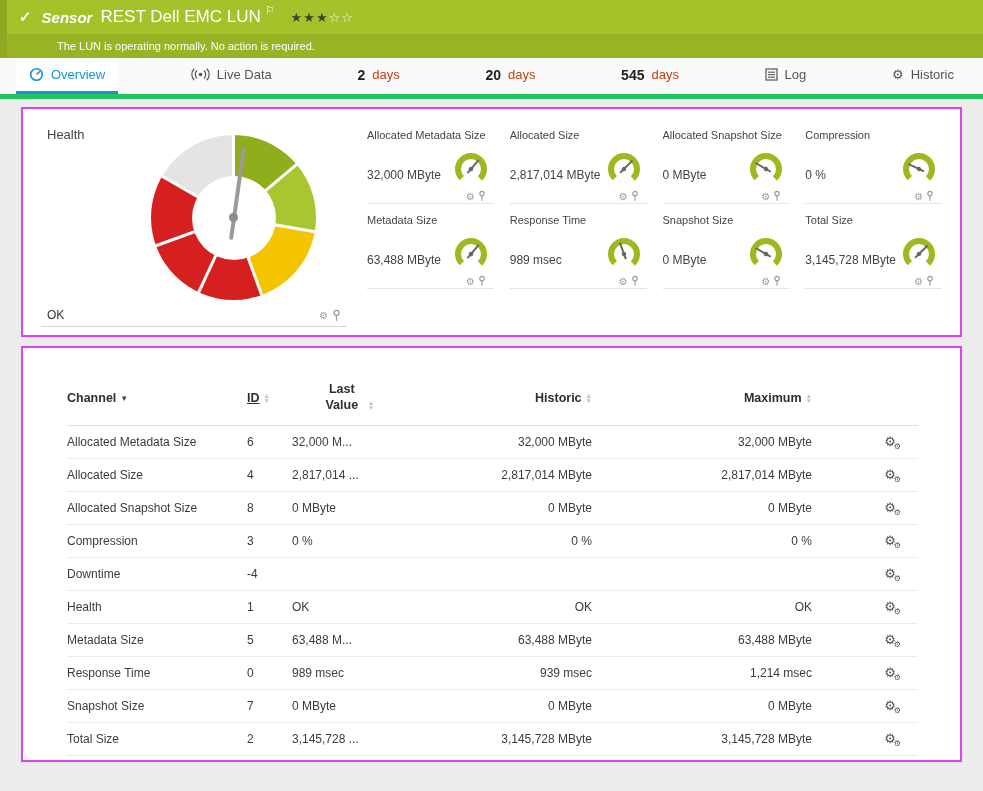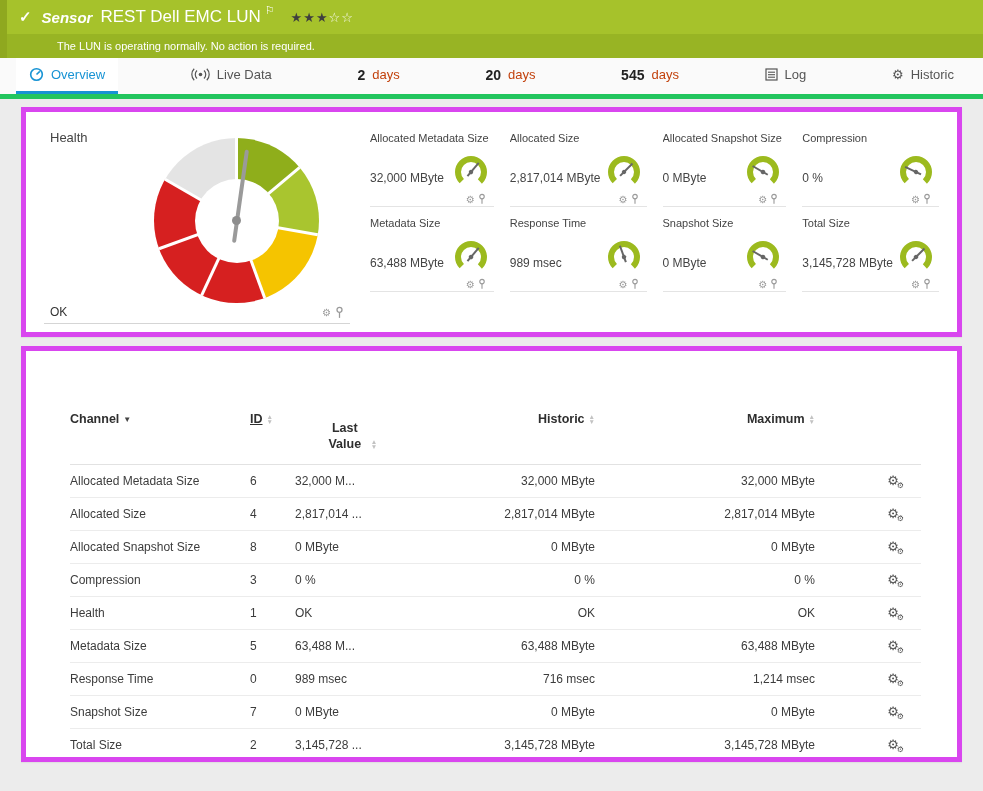--- a/index.html
+++ b/index.html
@@ -22,21 +22,21 @@
   .tabs { height:41px; background:#fafafa; border-bottom:5px solid #22c55e; display:flex; align-items:stretch; justify-content:space-between; padding:0 16px; }
   .tab { display:flex; align-items:center; gap:7px; padding:0 13px; font-size:13px; color:#555; cursor:pointer; border-bottom:3px solid transparent; white-space:nowrap; }
   .tab svg { flex:0 0 auto; }
   .tab.active { color:#1793d4; border-bottom-color:#1793d4; background:#fff; }
   .tab b { color:#222; font-size:14px; }
   .tab .unit { color:#c2410c; }
   .gear-glyph { font-size:13px; color:#555; }
 
   
   main { padding:8px 21px 0 21px; }
-  .card { background:#fff; border:5px solid #d946ef; box-shadow:0 1px 1px rgba(0,0,0,0.05); }
+  .card { background:#fff; border:2px solid #d946ef; box-shadow:0 1px 1px rgba(0,0,0,0.05); }
 
   
   .health-card { height:230px; margin-bottom:9px; display:flex; padding:12px 18px 0 16px; }
   .health-left { width:300px; position:relative; flex:0 0 auto; }
   .card-title { font-size:13px; color:#444; padding:6px 0 0 8px; }
   .big-gauge { position:absolute; left:112px; top:14px; width:165px; height:165px; }
   .ring { position:absolute; inset:0; border-radius:50%;
     background:conic-gradient(from 0deg, #8fae1b 0deg 50deg, #a9c52f 50deg 100deg, #f5c400 100deg 160deg, #d62020 160deg 205deg, #d62020 205deg 250deg, #d62020 250deg 300deg, #e4e4e4 300deg 360deg); }
   .spokes { position:absolute; inset:0; }
   .spoke { position:absolute; left:calc(50% - 1.5px); top:0; width:3px; height:50%; background:#fff; transform-origin:50% 100%; }
@@ -62,21 +62,21 @@
 
   
   .table-card { height:416px; padding:26px 44px 14px 44px; overflow:hidden; }
   table { width:100%; border-collapse:collapse; font-size:12px; color:#3c3c3c; table-layout:fixed; }
   th { font-weight:bold; color:#2f2f2f; font-size:12.5px; padding:8px 0 12px; vertical-align:middle; border-bottom:1px solid #e2e2e2; cursor:pointer; }
   .col-channel { width:180px; } .col-id { width:45px; } .col-last { width:110px; }
   .col-min { width:190px; } .col-max { width:220px; } .col-action { width:106px; }
   th.h-channel { text-align:left; }
   th.h-id { text-align:left;text-decoration:underline; }
   th.h-last { text-align:center; }
-  th.h-last .wrap { display:inline-block; width:44px; line-height:1.25;margin-top:36px; }
+  th.h-last .wrap { display:inline-block; width:44px; line-height:1.25; }
   th.h-min, th.h-max { text-align:right; }
   .tri-down { font-size:8px; color:#444; margin-left:4px; vertical-align:1px; }
   .sort { display:inline-flex; flex-direction:column; margin-left:4px; vertical-align:middle; }
   .sort span { font-size:6.5px; color:#c2c2c2; line-height:5px; }
   td { padding:9px 0; border-bottom:1px solid #ececec; }
   td.c-channel { text-align:left; }
   td.c-id { text-align:left; }
   td.c-last { text-align:left; }
   td.c-min, td.c-max { text-align:right; }
   td.c-action { text-align:right; padding-right:22px; }
@@ -406,20 +406,28 @@
 
   <tr>
     <td class="c-channel">Compression</td>
     <td class="c-id">3</td>
     <td class="c-last">0 %</td>
     <td class="c-min">0 %</td>
     <td class="c-max">0 %</td>
     <td class="c-action"><span class="rowgear">⚙<span class="g2">⚙</span></span></td>
   </tr>
 
+  <tr>
+    <td class="c-channel">Downtime</td>
+    <td class="c-id">-4</td>
+    <td class="c-last"></td>
+    <td class="c-min"></td>
+    <td class="c-max"></td>
+    <td class="c-action"><span class="rowgear">⚙<span class="g2">⚙</span></span></td>
+  </tr>
 
   <tr>
     <td class="c-channel">Health</td>
     <td class="c-id">1</td>
     <td class="c-last">OK</td>
     <td class="c-min">OK</td>
     <td class="c-max">OK</td>
     <td class="c-action"><span class="rowgear">⚙<span class="g2">⚙</span></span></td>
   </tr>
 
@@ -429,21 +437,21 @@
     <td class="c-last">63,488 M...</td>
     <td class="c-min">63,488 MByte</td>
     <td class="c-max">63,488 MByte</td>
     <td class="c-action"><span class="rowgear">⚙<span class="g2">⚙</span></span></td>
   </tr>
 
   <tr>
     <td class="c-channel">Response Time</td>
     <td class="c-id">0</td>
     <td class="c-last">989 msec</td>
-    <td class="c-min">716 msec</td>
+    <td class="c-min">939 msec</td>
     <td class="c-max">1,214 msec</td>
     <td class="c-action"><span class="rowgear">⚙<span class="g2">⚙</span></span></td>
   </tr>
 
   <tr>
     <td class="c-channel">Snapshot Size</td>
     <td class="c-id">7</td>
     <td class="c-last">0 MByte</td>
     <td class="c-min">0 MByte</td>
     <td class="c-max">0 MByte</td>

